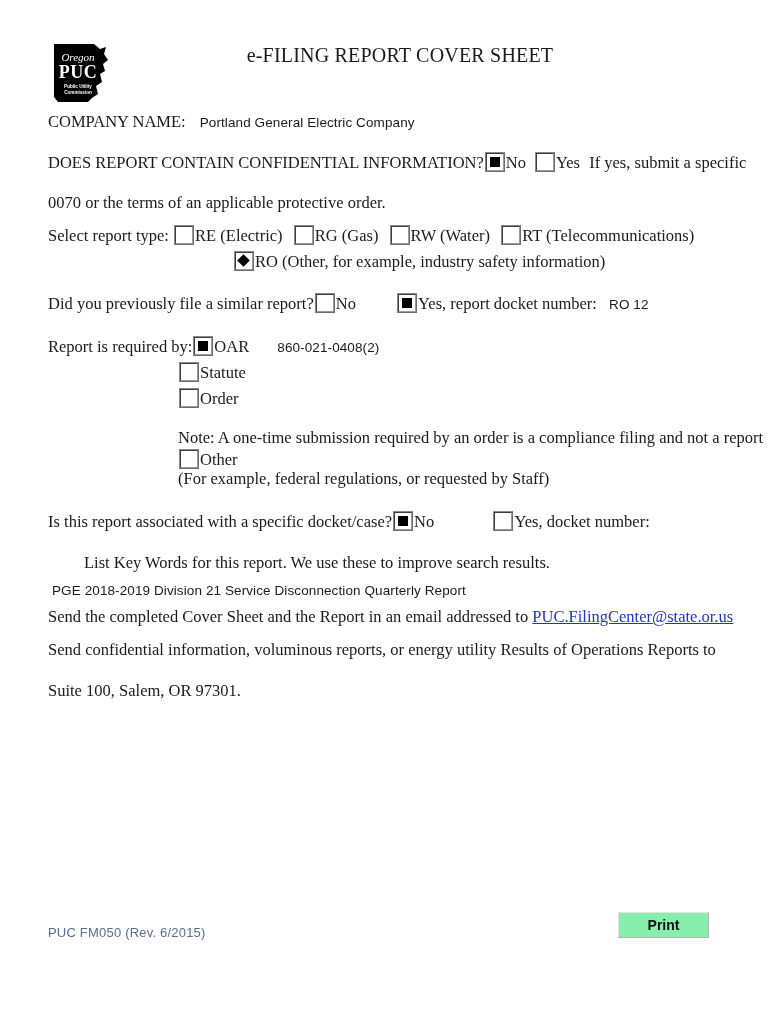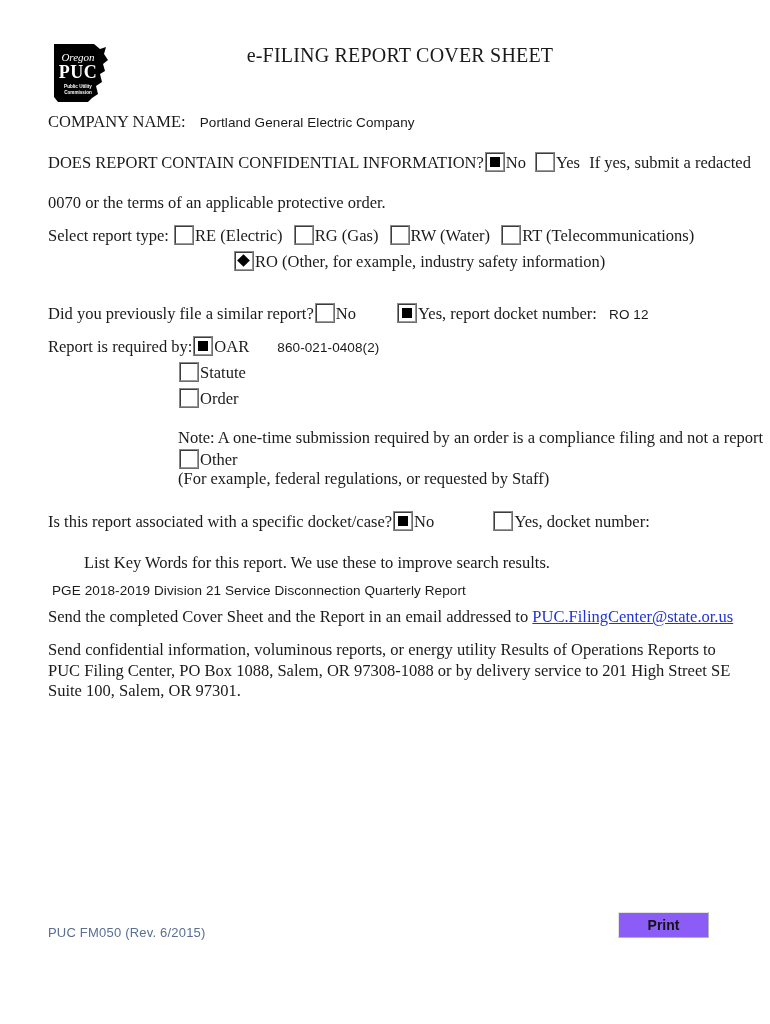--- a/index.html
+++ b/index.html
@@ -123,21 +123,21 @@
     font-size: 13px;
     color: #5a6e96;
     letter-spacing: 0.2px;
   }
   .print-btn {
     position: absolute;
     left: 618px;
     top: 912px;
     width: 91px;
     height: 26px;
-    background: #8b5cf6;
+    background: #86efac;
     border: 1px solid #b4b4b4;
     border-top-color: #e4e4e4;
     border-left-color: #e4e4e4;
     box-sizing: border-box;
     font-family: "Liberation Sans", sans-serif;
     font-weight: bold;
     font-size: 14px;
     color: #141414;
     text-align: center;
     line-height: 24px;
@@ -165,37 +165,37 @@
     <div class="doc-title">e-FILING REPORT COVER SHEET</div>
   </div>
 
   <div class="row" style="left:48px; top:112px;">
     <span class="body-text">COMPANY NAME:</span>
     <span class="fill" style="margin-left:10px;">Portland General Electric Company</span>
   </div>
 
   <div class="row body-text" style="left:48px; top:152px;">
     <span>DOES REPORT CONTAIN CONFIDENTIAL INFORMATION?</span><span class="cb checked"></span><span class="lbl">No</span><span style="display:inline-block;width:8px;"></span><span class="cb"></span><span class="lbl">Yes</span>
-    <span style="display:inline-block;width:5px;"></span><span>If yes, submit a redacted</span>
+    <span style="display:inline-block;width:5px;"></span><span>If yes, submit a specific</span>
   </div>
   <div class="row body-text" style="left:48px; top:193px;">0070 or the terms of an applicable protective order.</div>
 
   <div class="row body-text" style="left:48px; top:225px;">
     <span>Select report type:</span>
     <span class="cb"></span><span class="lbl">RE (Electric)</span>
     <span style="display:inline-block;width:6px;"></span><span class="cb"></span><span class="lbl">RG (Gas)</span>
     <span style="display:inline-block;width:6px;"></span><span class="cb"></span><span class="lbl">RW (Water)</span>
     <span style="display:inline-block;width:6px;"></span><span class="cb"></span><span class="lbl">RT (Telecommunications)</span>
   </div>
 
   <div class="row body-text" style="left:233px; top:251px;">
     <span class="cb diamond"></span><span class="lbl">RO (Other, for example, industry safety information)</span>
   </div>
 
-  <div class="row body-text" style="left:48px; top:303px;text-align:right;">
+  <div class="row body-text" style="left:48px; top:293px;text-align:right;">
     <span>Did you previously file a similar report?</span><span class="cb"></span><span class="lbl">No</span>
     <span style="display:inline-block;width:36px;"></span><span class="cb checked"></span><span class="lbl">Yes, report docket number:</span>
     <span class="fill" style="margin-left:8px;">RO 12</span>
   </div>
 
   <div class="row body-text" style="left:48px; top:336px;">
     <span>Report is required by:</span><span class="cb checked"></span><span class="lbl">OAR</span>
     <span class="fill" style="margin-left:24px;">860-021-0408(2)</span>
   </div>
 
@@ -222,19 +222,18 @@
 
   <div class="row body-text" style="left:48px; top:553px;margin-left:36px;">List Key Words for this report.  We use these to improve search results.</div>
   <div class="row fill" style="left:52px; top:583px;">PGE 2018-2019 Division 21 Service Disconnection Quarterly Report</div>
 
   <div class="row body-text" style="left:48px; top:607px;">
     <span>Send the completed Cover Sheet and the Report in an email addressed to</span>
     <span class="link">PUC.FilingCenter@state.or.us</span>
   </div>
 
   <div class="row body-text" style="left:48px; top:640px;">Send confidential information, voluminous reports, or energy utility Results of Operations Reports to</div>
-  <div class="row body-text" style="left:48px; top:661px;">PUC Filing Center, PO Box 1088, Salem, OR  97308-1088 or by delivery service to 201 High Street SE</div>
   <div class="row body-text" style="left:48px; top:681px;">Suite 100, Salem, OR  97301.</div>
 
   <div class="footer-code">PUC FM050 (Rev. 6/2015)</div>
   <button class="print-btn">Print</button>
 
 </div>
 
 </body></html>

